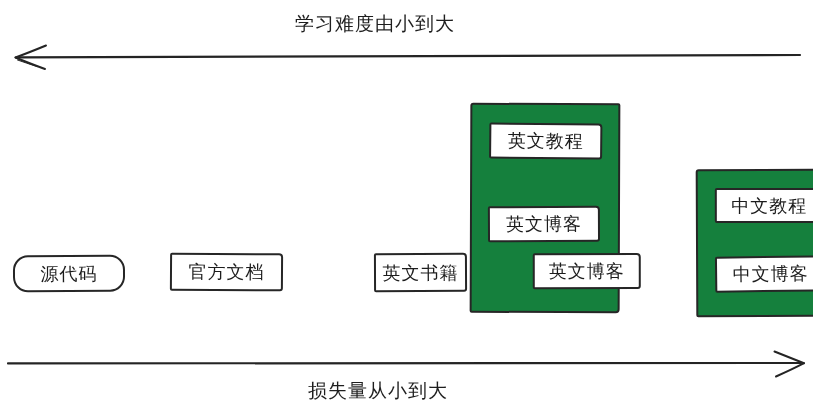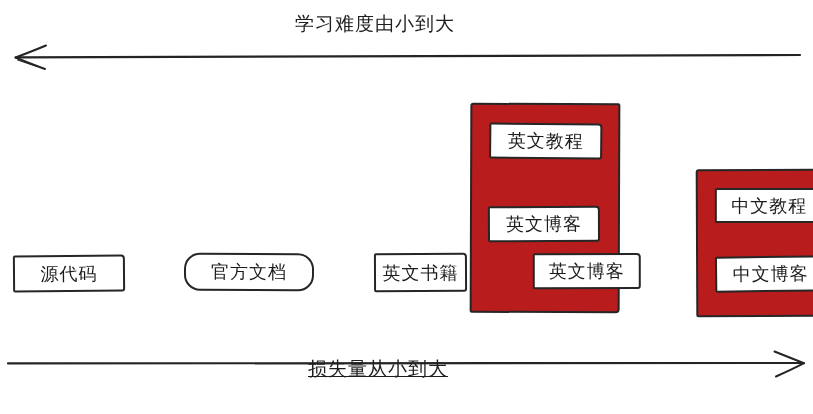--- a/index.html
+++ b/index.html
@@ -40,21 +40,21 @@
     background: #ffffff;
     font-size: 18px;
     letter-spacing: 1px;
     color: #1c1c1c;
     white-space: nowrap;
   }
   .group {
     position: absolute;
     border: 2px solid #262626;
     border-radius: 3px 2px 4px 2px;
-    background: #b91c1c;
+    background: #15803d;
   }
   
   .r-a { transform: rotate(-0.45deg); }
   .r-b { transform: rotate(0.35deg); }
   .r-c { transform: rotate(-0.25deg); margin-left: 44px; }
   .r-d { transform: rotate(0.2deg); }
 </style>
 </head>
 <body>
 
@@ -69,32 +69,32 @@
       <path d="M 45 69 Q 28.5 63 15.5 57.5" stroke-width="2"></path>
       <path d="M 37 66.5 Q 26 63 17.5 60" stroke-width="1"></path>
     </g>
     <g stroke="#242424" fill="none" stroke-linecap="round">
       <path d="M 8 363.4 Q 400 362.4 801 363" stroke-width="2.2"></path>
       <path d="M 774.5 351.5 Q 791 358 804 363.2" stroke-width="2"></path>
       <path d="M 776 376.5 Q 792 369.5 804 363.2" stroke-width="2"></path>
     </g>
   </svg>
 
-  <div class="node r-a" style="left:13px; top:255px; width:112px; height:37px;">源代码</div>
+  <div class="node r-a" style="left:13px; top:255px; width:112px; height:37px;border-radius:15px;">源代码</div>
 
-  <div class="node r-b" style="left:184px; top:253px; width:130px; height:38px;border-radius:16px;">官方文档</div>
+  <div class="node r-b" style="left:170px; top:253px; width:113px; height:38px;">官方文档</div>
 
   <div class="node r-c" style="left:330px; top:253px; width:93px; height:39px;">英文书籍</div>
 
   <div class="group r-d" style="left:470px; top:103px; width:150px; height:210px;">
     <div class="node r-b" style="left:17px; top:18px; width:113px; height:36px;">英文教程</div>
     <div class="node r-a" style="left:16px; top:101px; width:112px; height:36px;">英文博客</div>
     <div class="node r-c" style="left:17px; top:148px; width:108px; height:36px;">英文博客</div>
   </div>
 
   <div class="group r-c" style="left:652px; top:169px; width:148px; height:148px;">
     <div class="node r-d" style="left:17px; top:17px; width:109px; height:35px;">中文教程</div>
     <div class="node r-a" style="left:17px; top:85px; width:111px; height:36px;">中文博客</div>
   </div>
 
-  <div class="axis-label" style="left:378px; top:356px;text-decoration:underline;">损失量从小到大</div>
+  <div class="axis-label" style="left:378px; top:378px;">损失量从小到大</div>
 
 </div>
 
 </body></html>

